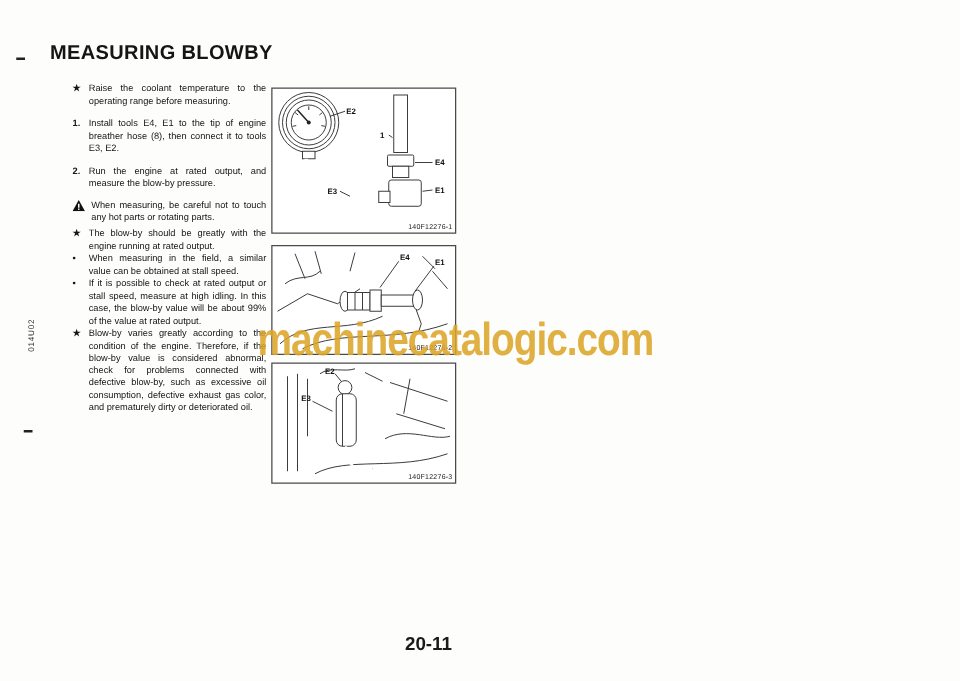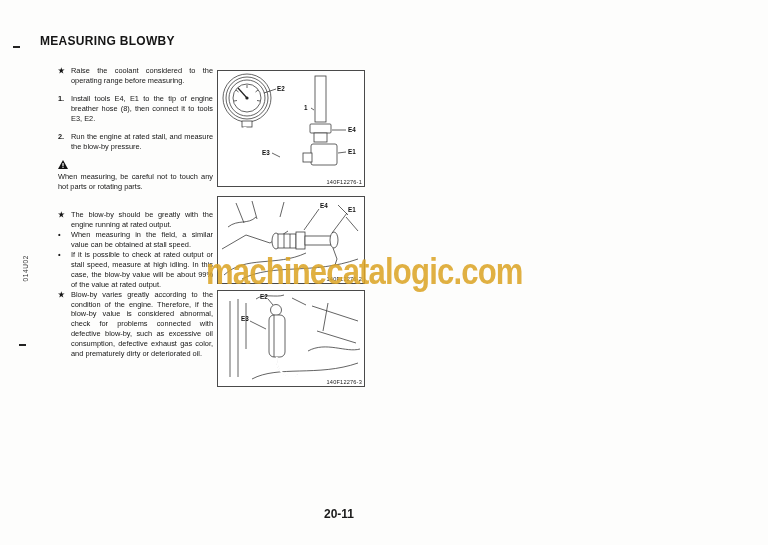--- a/index.html
+++ b/index.html
@@ -6,45 +6,45 @@
   body{
     width:768px;height:545px;position:relative;overflow:hidden;
     background:#fdfdfc;color:#151515;
     font-family:"Liberation Sans", sans-serif;
     -webkit-font-smoothing:antialiased;
   }
   .abs{position:absolute;}
 
   
   #left-page{left:0;top:0;width:402px;height:545px;}
-  .doc-title{left:40px;top:34px;font-size:12px;font-weight:bold;letter-spacing:.3px;}
+  .doc-title{left:40px;top:34px;font-size:16px;font-weight:bold;letter-spacing:.3px;}
   #left-text{left:58px;top:66px;width:155px;font-size:7.4px;line-height:1.34;}
   .para{display:flex;margin:0 0 8px 0;}
   .para .marker{width:13px;flex:none;font-weight:bold;}
   .para .ptext{flex:1;text-align:justify;}
   .para.note{margin-bottom:0;}
-  .para.warn{margin-bottom:18px;flex-direction:column;}
+  .para.warn{margin-bottom:3px;}
   .warn .marker{width:15px;padding-top:1px;}
 
   
   .fig{border:1px solid #4a4a4a;background:#fff;}
   #fig1{left:217px;top:70px;width:146px;height:115px;}
   #fig2{left:217px;top:196px;width:146px;height:86px;}
   #fig3{left:217px;top:290px;width:146px;height:95px;}
   .fig svg{position:absolute;left:0;top:0;}
   .fig .cap{position:absolute;right:2px;bottom:1px;font-size:5.6px;letter-spacing:.2px;color:#222;}
   .fig text{font-size:6.3px;font-weight:bold;fill:#111;font-family:"Liberation Sans",sans-serif;}
   .sk{fill:none;stroke:#3c3c3c;stroke-width:.8;}
   .skw{fill:#fff;stroke:#3c3c3c;stroke-width:.8;}
   .ldr{stroke:#222;stroke-width:.7;}
 
   .vcode{font-size:6.5px;color:#333;letter-spacing:.6px;
          writing-mode:vertical-rl;transform:rotate(180deg);}
   #left-vcode{left:22px;top:255px;}
-  .pageno{font-size:12px;font-weight:bold;color:#1a1a1a;}
+  .pageno{font-size:15px;font-weight:bold;color:#1a1a1a;}
   #left-pageno{left:324px;top:507px;}
 
   .bind-mark{width:7px;height:2px;background:#222;}
 
   
   #right-page{left:402px;top:0;width:366px;height:545px;}
 
   
   #watermark{left:206px;top:251px;font-size:37px;font-weight:bold;
      color:#dca527;opacity:.87;letter-spacing:-1px;white-space:nowrap;
@@ -53,31 +53,31 @@
 </head>
 <body>
 
 <div id="left-page" class="abs">
 
   <div class="abs doc-title">MEASURING BLOWBY</div>
 
   <div id="left-text" class="abs">
     <div class="para">
       <span class="marker">★</span>
-      <span class="ptext">Raise the coolant considered to the operating range before measuring.</span>
+      <span class="ptext">Raise the coolant temperature to the operating range before measuring.</span>
     </div>
 
     <div>
         <div class="para step">
           <span class="marker">1.</span>
           <span class="ptext">Install tools E4, E1 to the tip of engine breather hose (8), then connect it to tools E3, E2.</span>
         </div>
         <div class="para step">
           <span class="marker">2.</span>
-          <span class="ptext">Run the engine at rated stall, and measure the blow-by pressure.</span>
+          <span class="ptext">Run the engine at rated output, and measure the blow-by pressure.</span>
         </div>
       </div>
 
     <div class="para warn">
       <span class="marker">
         <svg width="10" height="9" viewBox="0 0 10 9">
             <polygon points="5,0 10,9 0,9" fill="#111"></polygon>
             <rect x="4.4" y="3" width="1.2" height="3.2" fill="#fff"></rect>
             <rect x="4.4" y="6.8" width="1.2" height="1.1" fill="#fff"></rect>
           </svg>

